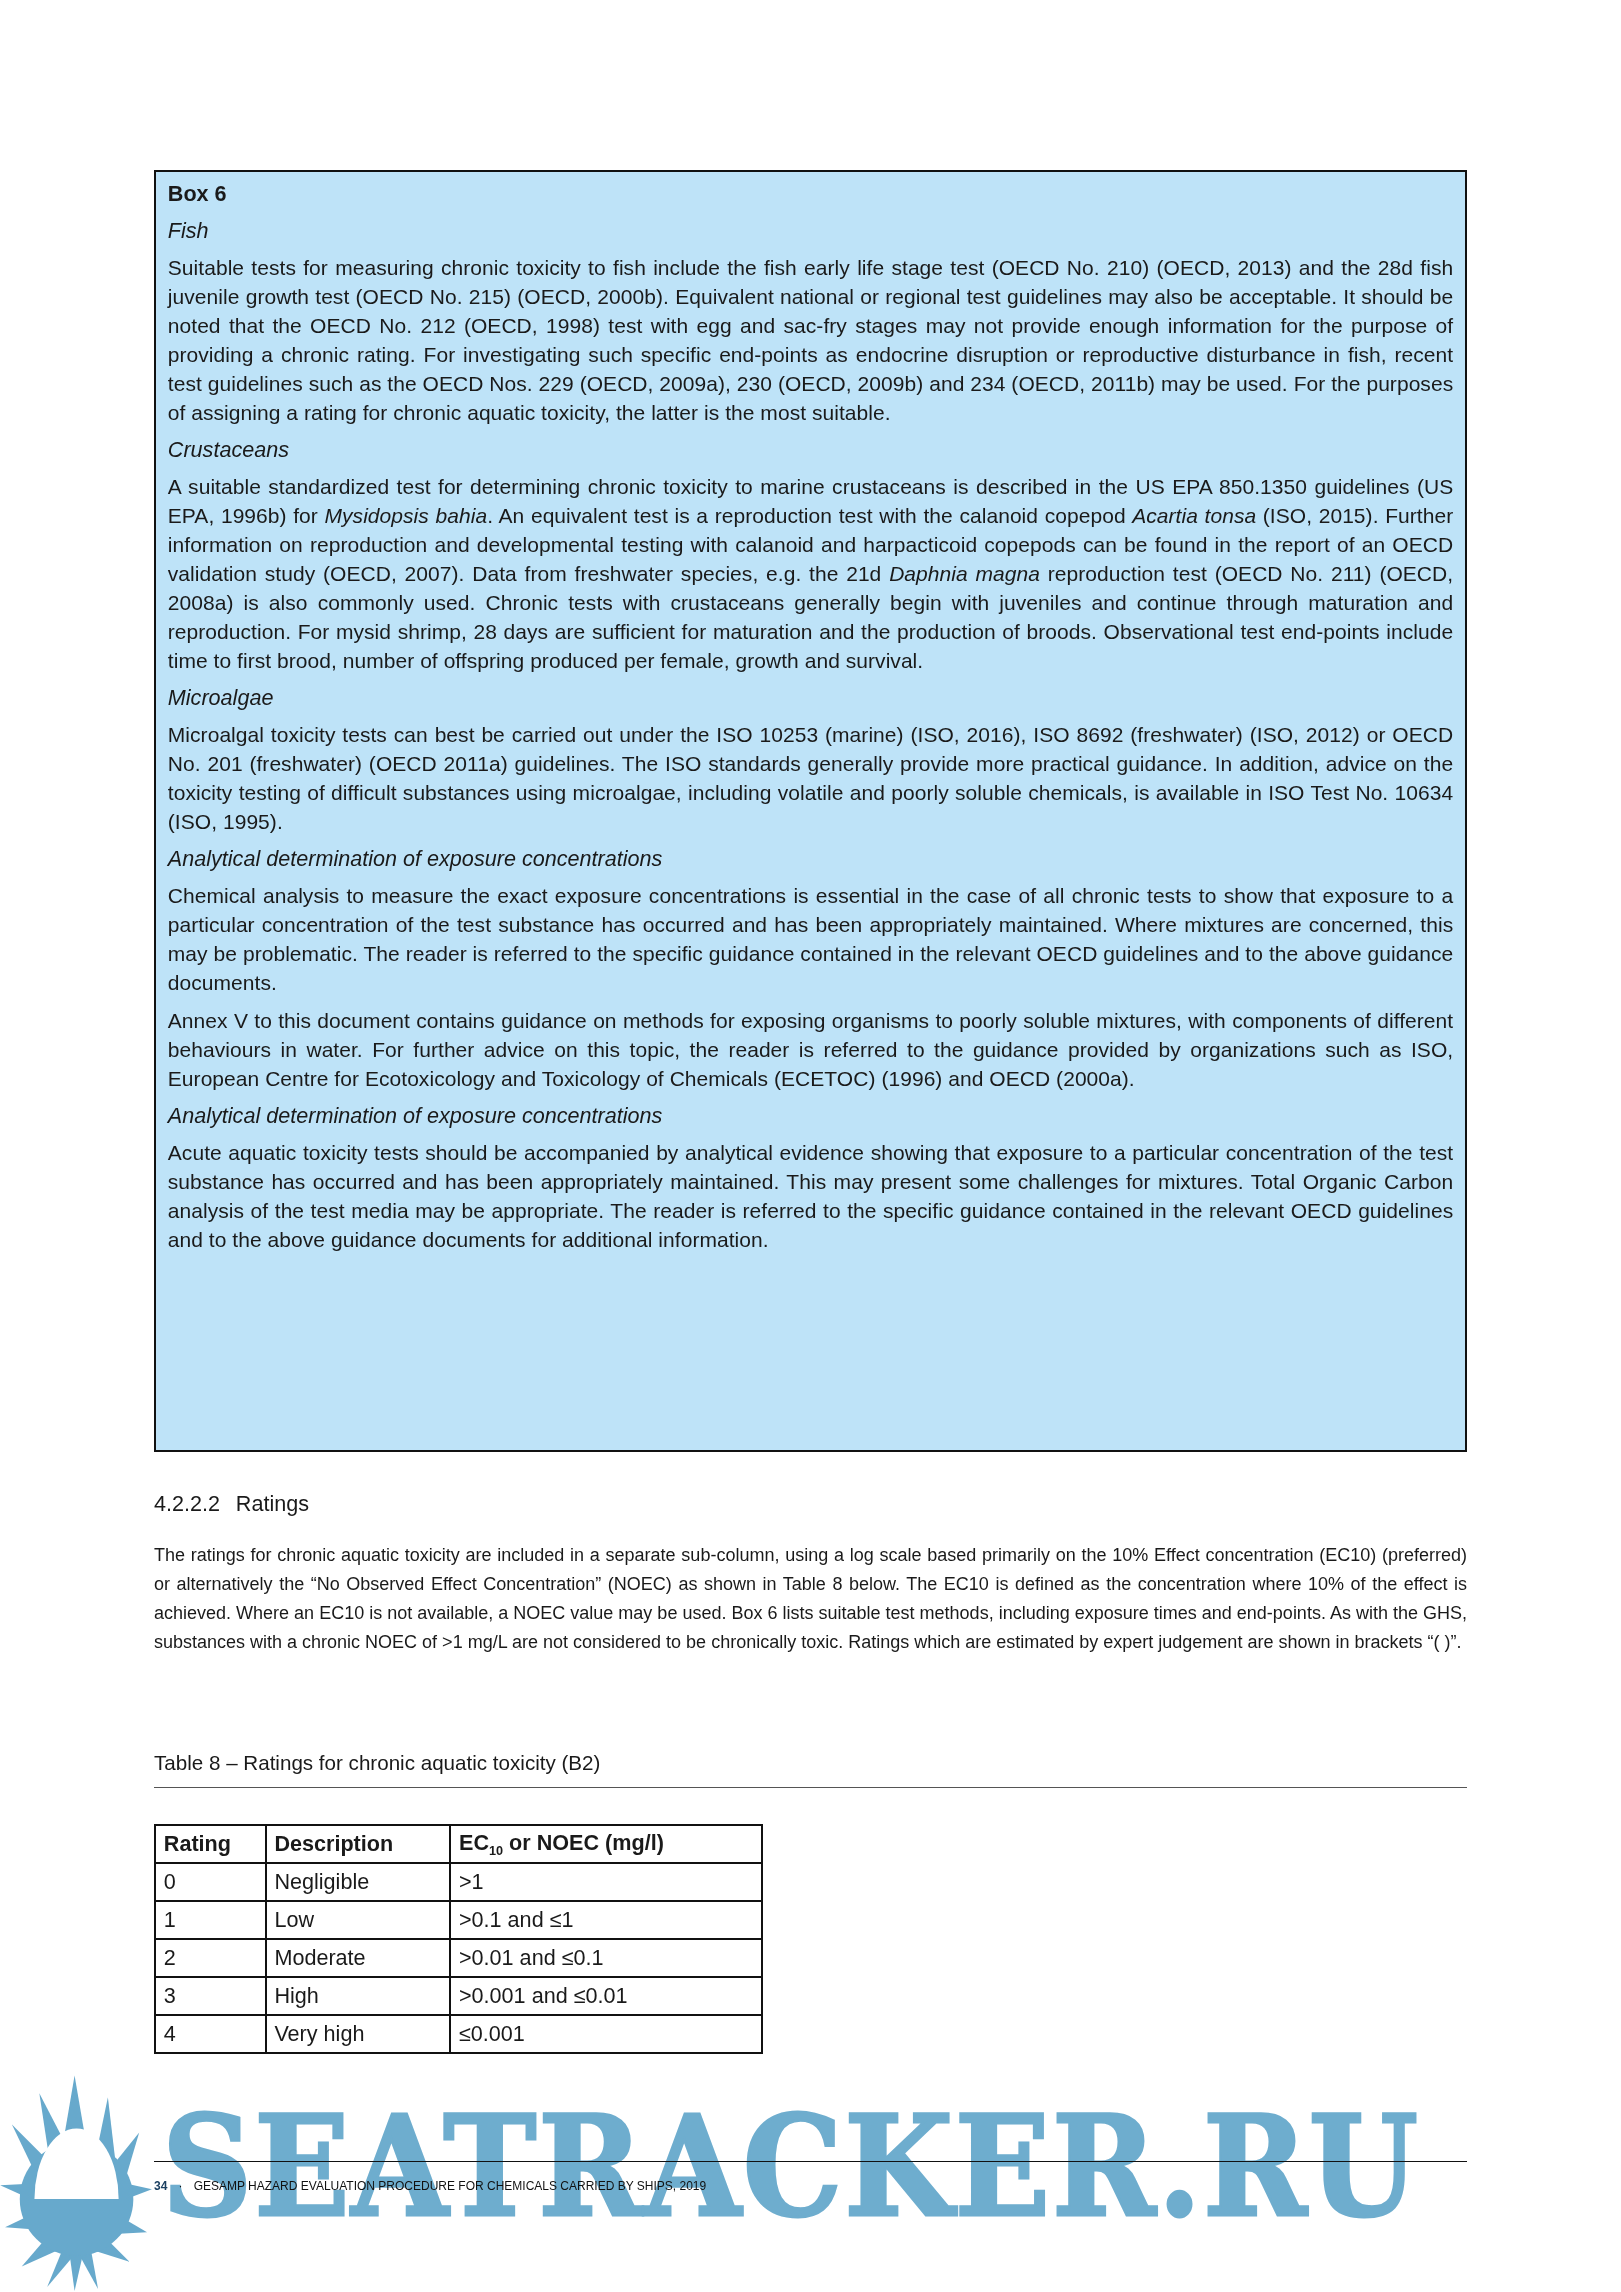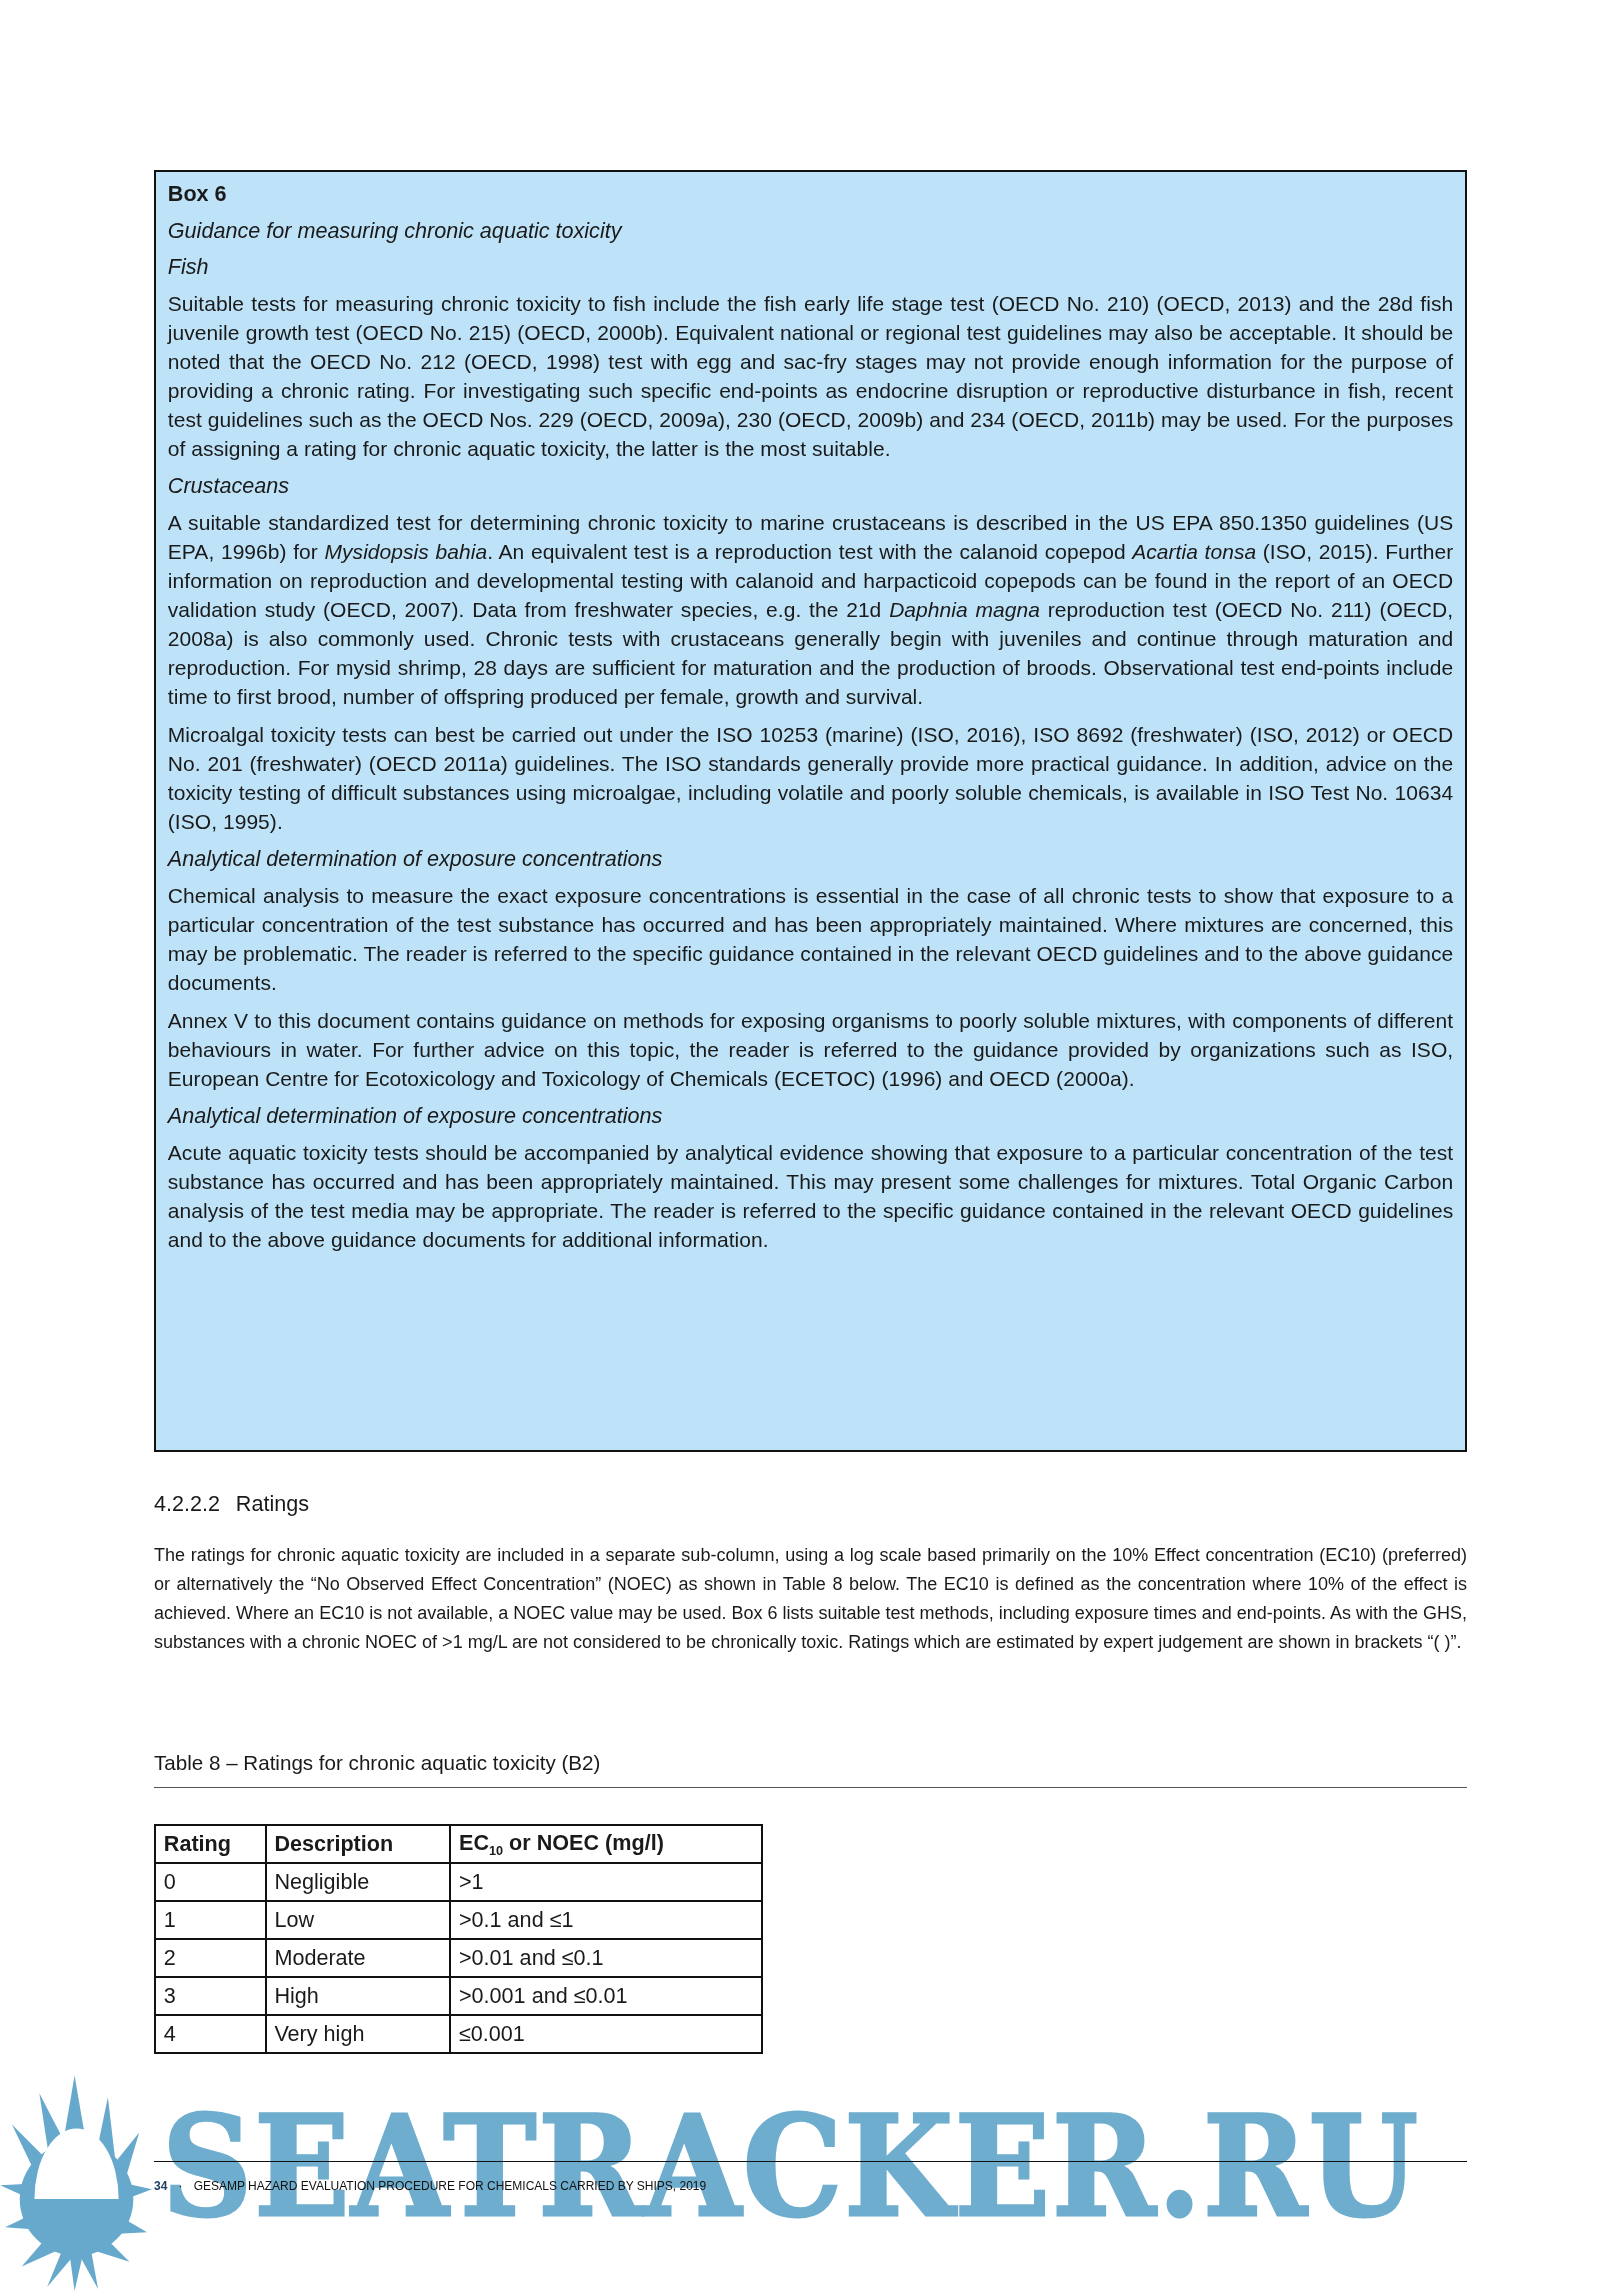--- a/index.html
+++ b/index.html
@@ -77,28 +77,28 @@
       -webkit-text-stroke: 2.9px #67a9cc;
     }
   </style>
 </head>
 <body>
 
 <div class="page">
 
   <div class="box">
     <div class="box-title">Box 6</div>
-    <div class="box-subtitle">Guidance for measuring chronic aquatic toxicity</div>
 
     <div class="box-h">Fish</div>
     <p class="box-p">Suitable tests for measuring chronic toxicity to fish include the fish early life stage test (OECD No. 210) (OECD, 2013) and the 28d fish juvenile growth test (OECD No. 215) (OECD, 2000b). Equivalent national or regional test guidelines may also be acceptable. It should be noted that the OECD No. 212 (OECD, 1998) test with egg and sac-fry stages may not provide enough information for the purpose of providing a chronic rating. For investigating such specific end-points as endocrine disruption or reproductive disturbance in fish, recent test guidelines such as the OECD Nos. 229 (OECD, 2009a), 230 (OECD, 2009b) and 234 (OECD, 2011b) may be used. For the purposes of assigning a rating for chronic aquatic toxicity, the latter is the most suitable.</p>
 
     <div class="box-h">Crustaceans</div>
     <p class="box-p"><span>A suitable standardized test for determining chronic toxicity to marine crustaceans is described in the US EPA 850.1350 guidelines (US EPA, 1996b) for </span><i>Mysidopsis bahia</i><span>. An equivalent test is a reproduction test with the calanoid copepod </span><i>Acartia tonsa</i><span> (ISO, 2015). Further information on reproduction and developmental testing with calanoid and harpacticoid copepods can be found in the report of an OECD validation study (OECD, 2007). Data from freshwater species, e.g. the 21d </span><i>Daphnia magna</i><span> reproduction test (OECD No. 211) (OECD, 2008a) is also commonly used. Chronic tests with crustaceans generally begin with juveniles and continue through maturation and reproduction. For mysid shrimp, 28 days are sufficient for maturation and the production of broods. Observational test end-points include time to first brood, number of offspring produced per female, growth and survival.</span></p>
 
+    <div class="box-h">Microalgae</div>
     <p class="box-p">Microalgal toxicity tests can best be carried out under the ISO 10253 (marine) (ISO, 2016), ISO 8692 (freshwater) (ISO, 2012) or OECD No. 201 (freshwater) (OECD 2011a) guidelines. The ISO standards generally provide more practical guidance. In addition, advice on the toxicity testing of difficult substances using microalgae, including volatile and poorly soluble chemicals, is available in ISO Test No. 10634 (ISO, 1995).</p>
 
     <div class="box-h">Analytical determination of exposure concentrations</div>
     <p class="box-p">Chemical analysis to measure the exact exposure concentrations is essential in the case of all chronic tests to show that exposure to a particular concentration of the test substance has occurred and has been appropriately maintained. Where mixtures are concerned, this may be problematic. The reader is referred to the specific guidance contained in the relevant OECD guidelines and to the above guidance documents.</p>
     <p class="box-p">Annex V to this document contains guidance on methods for exposing organisms to poorly soluble mixtures, with components of different behaviours in water. For further advice on this topic, the reader is referred to the guidance provided by organizations such as ISO, European Centre for Ecotoxicology and Toxicology of Chemicals (ECETOC) (1996) and OECD (2000a).</p>
 
     <div class="box-h">Analytical determination of exposure concentrations</div>
     <p class="box-p">Acute aquatic toxicity tests should be accompanied by analytical evidence showing that exposure to a particular concentration of the test substance has occurred and has been appropriately maintained. This may present some challenges for mixtures. Total Organic Carbon analysis of the test media may be appropriate. The reader is referred to the specific guidance contained in the relevant OECD guidelines and to the above guidance documents for additional information.</p>
   </div>
 

